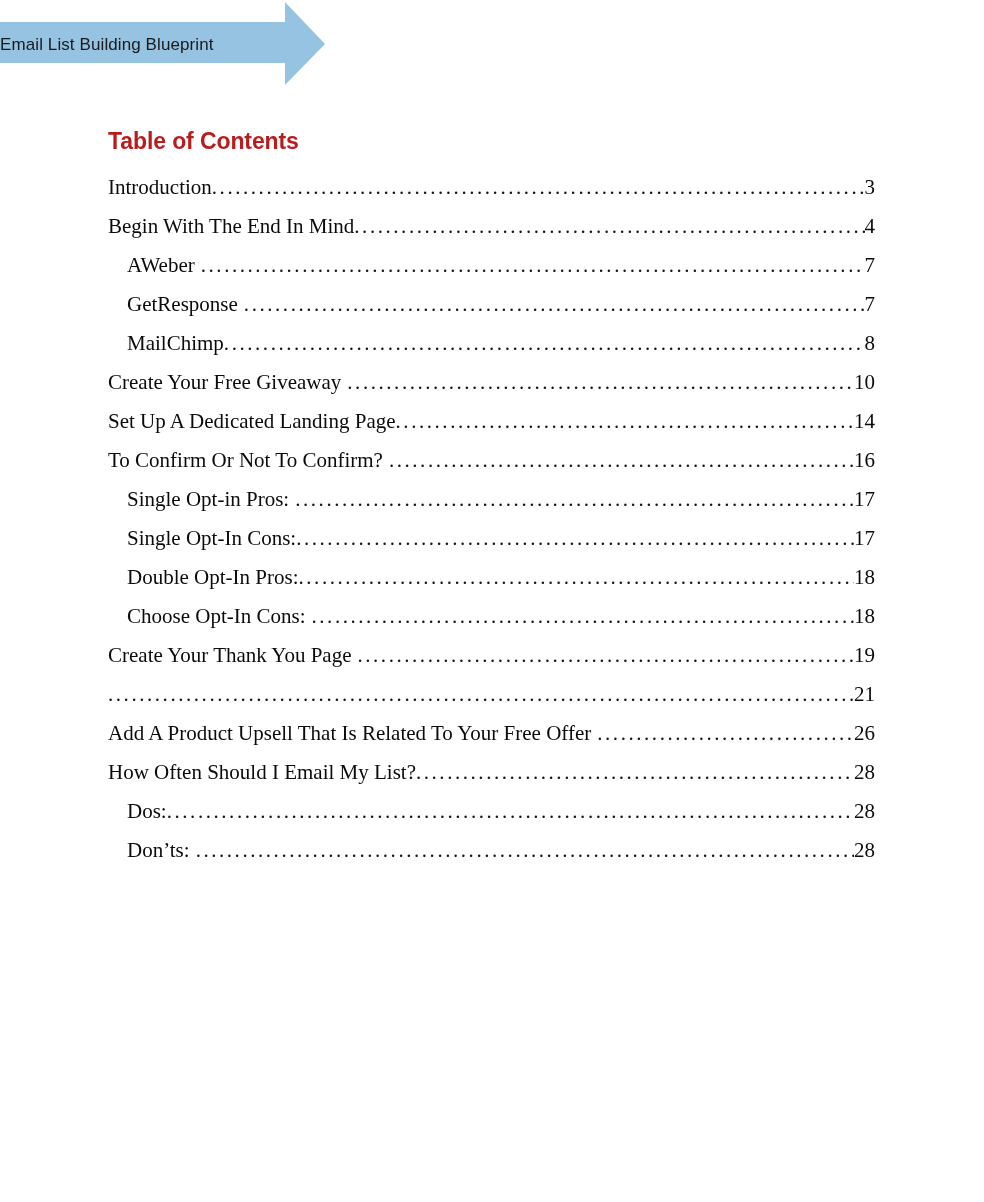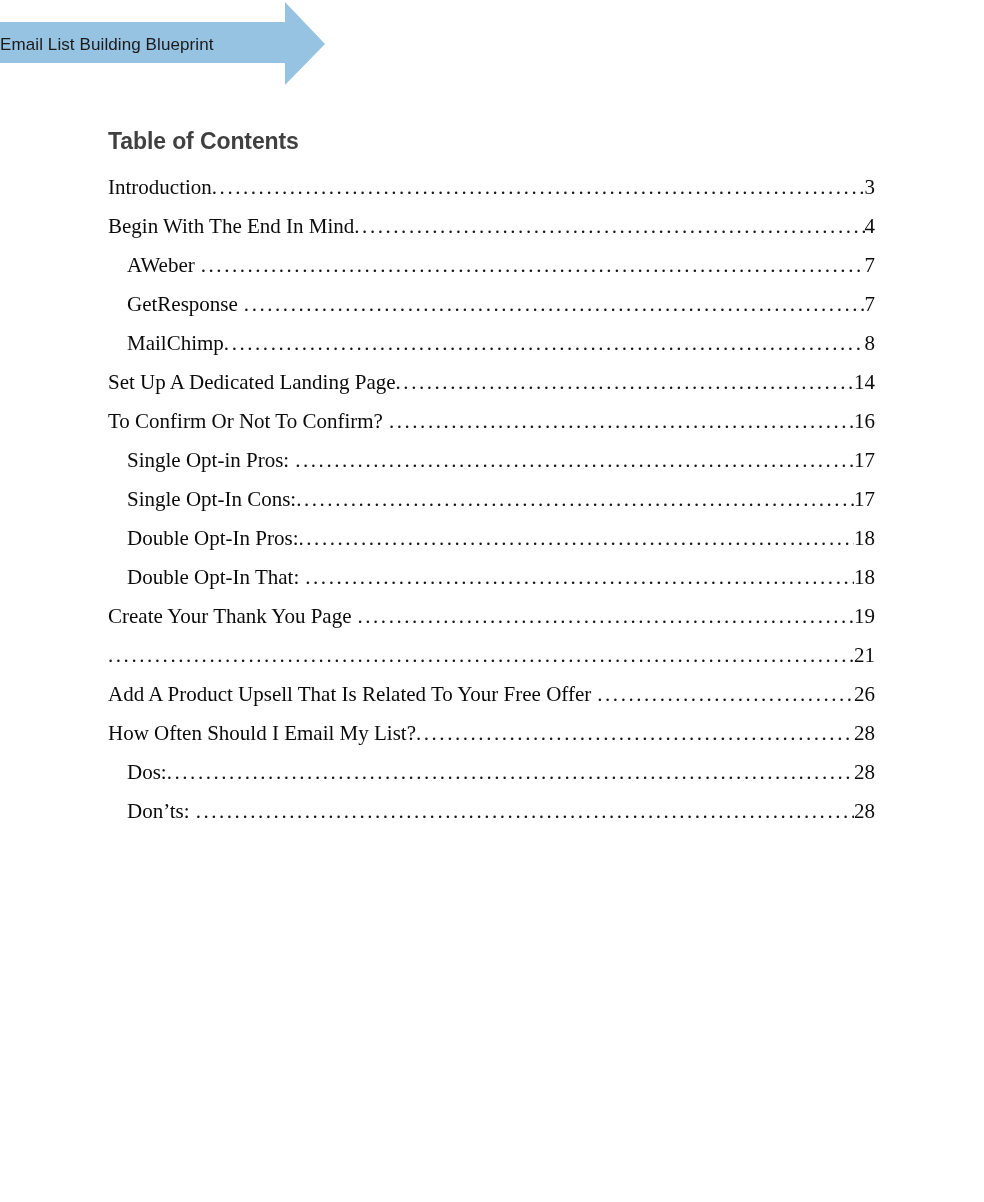--- a/index.html
+++ b/index.html
@@ -43,21 +43,21 @@
 
   
   #page-title {
     position: absolute;
     left: 108px;
     top: 111px;
     font-family: "Liberation Sans", "DejaVu Sans", sans-serif;
     font-size: 23px;
     font-weight: bold;
     line-height: 30px;
-    color: #404040;
+    color: #b91c1c;
     letter-spacing: -0.1px;
   }
 
   
   #toc {
     position: absolute;
     left: 108px;
     top: 175px;
     width: 767px;
   }
@@ -140,20 +140,25 @@
     <div class="toc-entry level-2 gap-before">
       <span class="toc-title">GetResponse</span>
       <span class="toc-leader"></span>
       <span class="toc-page">7</span>
     </div>
     <div class="toc-entry level-2">
       <span class="toc-title">MailChimp</span>
       <span class="toc-leader"></span>
       <span class="toc-page">8</span>
     </div>
+    <div class="toc-entry level-1 gap-before">
+      <span class="toc-title">Create Your Free Giveaway</span>
+      <span class="toc-leader"></span>
+      <span class="toc-page">10</span>
+    </div>
     <div class="toc-entry level-1">
       <span class="toc-title">Set Up A Dedicated Landing Page</span>
       <span class="toc-leader"></span>
       <span class="toc-page">14</span>
     </div>
     <div class="toc-entry level-1 gap-before">
       <span class="toc-title">To Confirm Or Not To Confirm?</span>
       <span class="toc-leader"></span>
       <span class="toc-page">16</span>
     </div>
@@ -166,21 +171,21 @@
       <span class="toc-title">Single Opt-In Cons:</span>
       <span class="toc-leader"></span>
       <span class="toc-page">17</span>
     </div>
     <div class="toc-entry level-2">
       <span class="toc-title">Double Opt-In Pros:</span>
       <span class="toc-leader"></span>
       <span class="toc-page">18</span>
     </div>
     <div class="toc-entry level-2 gap-before">
-      <span class="toc-title">Double Opt-In That:</span>
+      <span class="toc-title">Choose Opt-In Cons:</span>
       <span class="toc-leader"></span>
       <span class="toc-page">18</span>
     </div>
     <div class="toc-entry level-1 gap-before">
       <span class="toc-title">Create Your Thank You Page</span>
       <span class="toc-leader"></span>
       <span class="toc-page">19</span>
     </div>
     <div class="toc-entry level-1">
       <span class="toc-leader"></span>

